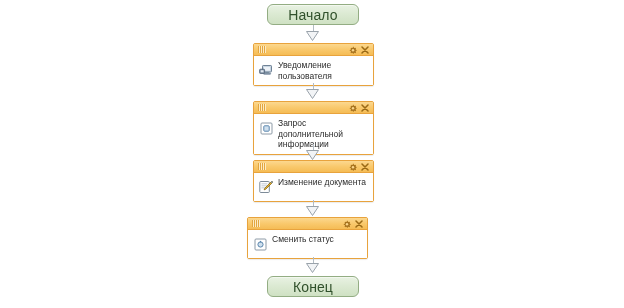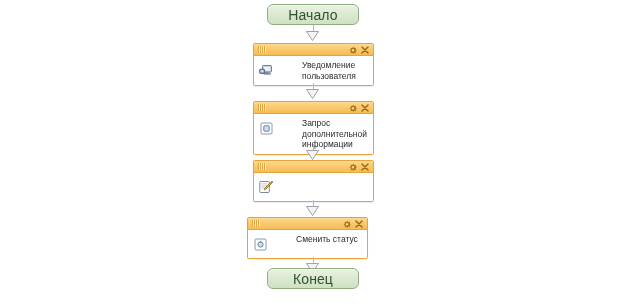--- a/index.html
+++ b/index.html
@@ -102,21 +102,20 @@
     align-items: center;
     justify-content: center;
   }
   .node-icon svg { display: block; }
   .node-title {
     font-size: 8.5px;
     line-height: 10.5px;
     color: #2b2b2b;
     padding-top: 1px;
     word-break: break-word;
-    margin-left: 24px;
   }
   .node.tall .node-body { min-height: 31px; }
 
   
   .conn-line {
     position: absolute;
     width: 1px;
     background: #b3bcc4;
   }
   .arrowhead {
@@ -252,20 +251,21 @@
       <span class="node-icon">
         <svg width="14" height="14" viewBox="0 0 14 14">
           <rect x="0.8" y="1.5" width="9.5" height="11" rx="0.8" fill="#ffffff" stroke="#7d8b98" stroke-width="1"></rect>
           <rect x="2.4" y="3.4" width="6" height="0.9" fill="#b9c4cf"></rect>
           <rect x="2.4" y="5.4" width="6" height="0.9" fill="#b9c4cf"></rect>
           <rect x="2.4" y="7.4" width="4" height="0.9" fill="#b9c4cf"></rect>
           <path d="M12.9 1.2 L13.8 2.1 L6.6 9.3 L5.2 9.8 L5.7 8.4 Z" fill="#f6c23b" stroke="#8a6a12" stroke-width="0.9"></path>
           <path d="M12.9 1.2 L13.8 2.1 L12.9 3.0 L12.0 2.1 Z" fill="#c9d6e2" stroke="#6f8296" stroke-width="0.7"></path>
         </svg>
       </span>
+      <span class="node-title">Изменение документа</span>
     </div>
   </div>
 
   <div class="conn-line" style="left:313px; top:200px; height:11px;"></div>
   <div class="arrowhead" style="left:306px; top:206px;">
     <svg width="13" height="10" viewBox="0 0 13 10">
       <polygon points="0.5,0.5 12.5,0.5 6.5,9.5" fill="#f2f4f6" stroke="#9aa3ab" stroke-width="1"></polygon>
     </svg>
   </div>
 
@@ -303,17 +303,17 @@
     </div>
   </div>
 
   <div class="conn-line" style="left:313px; top:257px; height:11px;"></div>
   <div class="arrowhead" style="left:306px; top:263px;">
     <svg width="13" height="10" viewBox="0 0 13 10">
       <polygon points="0.5,0.5 12.5,0.5 6.5,9.5" fill="#f2f4f6" stroke="#9aa3ab" stroke-width="1"></polygon>
     </svg>
   </div>
 
-  <div class="terminator" style="left:267px; top:268px;">
+  <div class="terminator" style="left:267px; top:276px;">
     <span class="terminator-label">Конец</span>
   </div>
 
 </div>
 
 </body></html>

